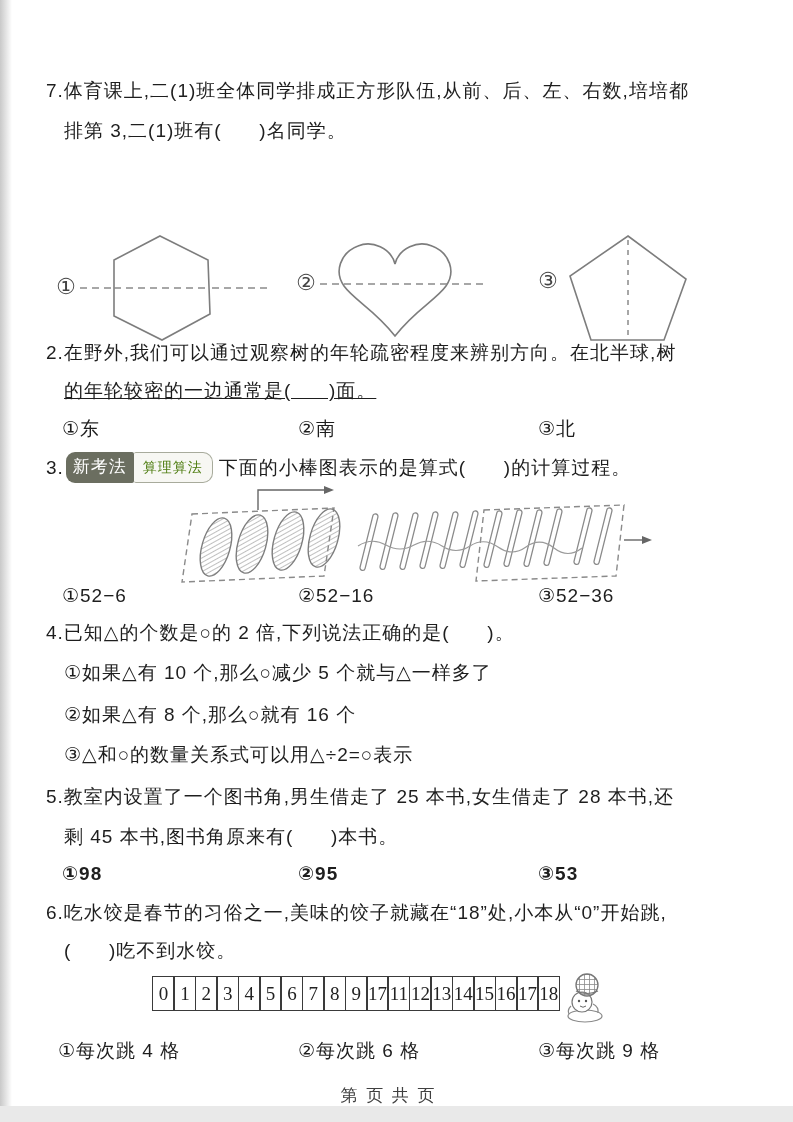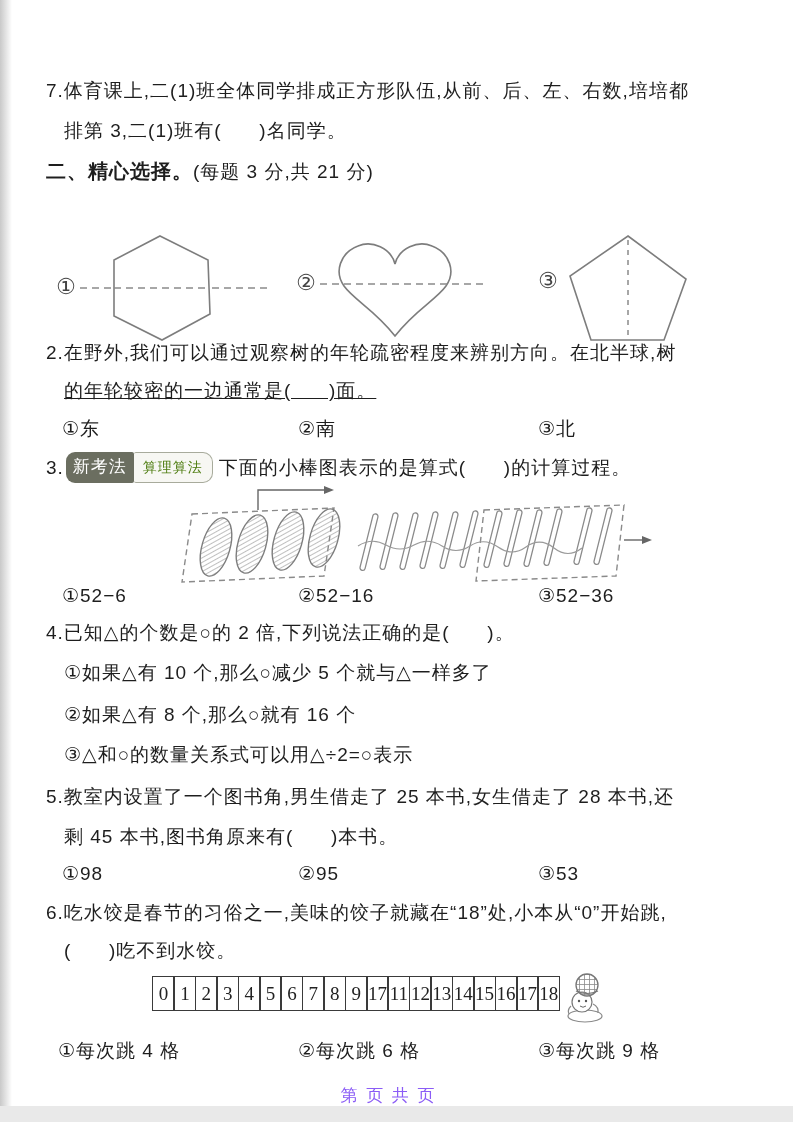--- a/index.html
+++ b/index.html
@@ -28,33 +28,32 @@
   .badge-dark{background:#6b6e60;color:#fff;font-size:17px;padding:2px 7px 3px;
     border-radius:9px 2px 2px 9px;letter-spacing:1px;white-space:pre;}
   .badge-light{background:#f7f7f3;color:#4d7c0f;font-size:14px;padding:1px 9px 2px;
     border:1px solid #a8ab9c;border-left:none;border-radius:2px 10px 10px 2px;letter-spacing:1px;white-space:pre;}
   .strip{position:absolute;display:flex;align-items:flex-start;}
   .cell{display:flex;align-items:center;justify-content:center;
     width:21px;height:33px;border:1.6px solid #3a3a3a;margin-left:-1.6px;
     font-size:19px;font-family:"Liberation Serif","DejaVu Serif",serif;color:#222;}
   .cell:first-child{margin-left:0;}
   .footer{position:absolute;left:0;right:16px;text-align:center;font-size:17px;
-    letter-spacing:2px;color:#8b5cf6;white-space:pre;}
+    letter-spacing:2px;color:#404040;white-space:pre;}
   svg{display:block;}
 </style>
 </head>
 <body>
 
 <div class="page">
   <div class="scan-edge"></div>
 
   <div class="line" style="left:46px;top:78px;">7.体育课上,二(1)班全体同学排成正方形队伍,从前、后、左、右数,培培都</div>
   <div class="line indent" style="top:118px;">排第 3,二(1)班有(      )名同学。</div>
 
-  <div class="line" style="left:46px;top:158px;"><span class="sect-bold">二、精心选择。</span><span class="sect-rest">(每题 3 分,共 21 分)</span></div>
 
 
   <div class="shape-group" style="left:56px;top:232px;">
     <span class="shape-label" style="left:0;top:42px;">①</span>
     <svg width="210" height="112" viewBox="0 0 210 112" style="margin-left:24px;">
       <line x1="0" y1="56" x2="192" y2="56" stroke="#8a8a8a" stroke-width="1.6" stroke-dasharray="7 5"></line>
       <polygon points="80,4 128,28 130,82 82,108 34,84 34,28" fill="#ffffff" stroke="#7d7d7d" stroke-width="1.6"></polygon>
       <line x1="34" y1="56" x2="130" y2="56" stroke="#8a8a8a" stroke-width="1.6" stroke-dasharray="7 5"></line>
     </svg>
   </div>
@@ -131,21 +130,21 @@
     <span class="opt o3">③52−36</span>
   </div>
 
   <div class="line" style="left:46px;top:620px;">4.已知△的个数是○的 2 倍,下列说法正确的是(      )。</div>
   <div class="line indent" style="top:660px;">①如果△有 10 个,那么○减少 5 个就与△一样多了</div>
   <div class="line indent" style="top:702px;">②如果△有 8 个,那么○就有 16 个</div>
   <div class="line indent" style="top:742px;">③△和○的数量关系式可以用△÷2=○表示</div>
 
   <div class="line" style="left:46px;top:784px;">5.教室内设置了一个图书角,男生借走了 25 本书,女生借走了 28 本书,还</div>
   <div class="line indent" style="top:824px;">剩 45 本书,图书角原来有(      )本书。</div>
-  <div class="optrow" style="top:862px;">
+  <div class="optrow" style="top:862px;font-weight:bold;">
     <span class="opt o1">①98</span>
     <span class="opt o2">②95</span>
     <span class="opt o3">③53</span>
   </div>
 
   <div class="line" style="left:46px;top:900px;">6.吃水饺是春节的习俗之一,美味的饺子就藏在“18”处,小本从“0”开始跳,</div>
   <div class="line indent" style="top:938px;">(      )吃不到水饺。</div>
 
   <div class="strip" style="left:152px;top:976px;">
     <div style="display:flex;">

